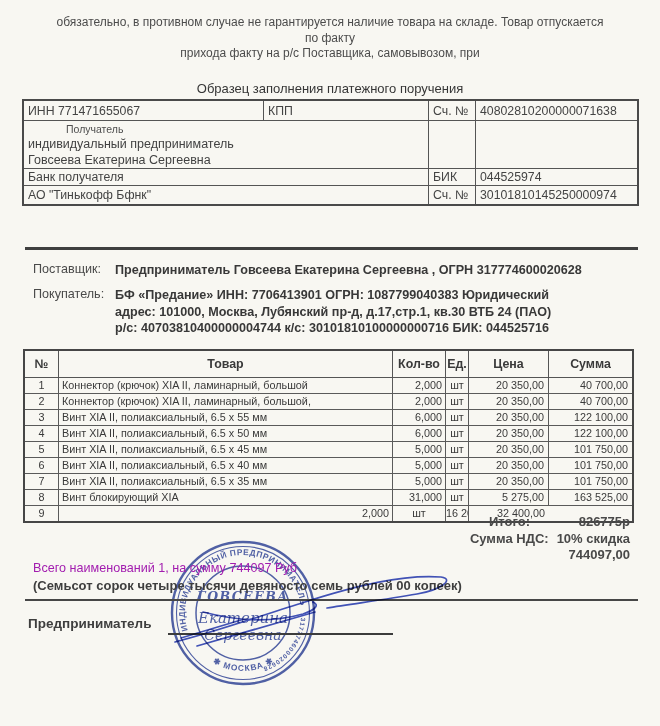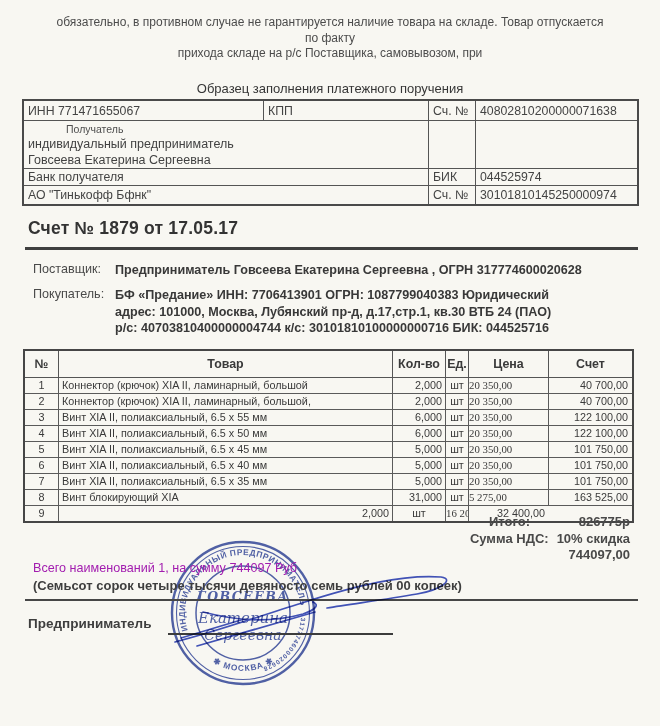--- a/index.html
+++ b/index.html
@@ -60,21 +60,21 @@
   .thead .tcell{height:26px;display:flex;align-items:center;justify-content:center;
     border-right:1.5px solid #555;border-bottom:1.5px solid #555;}
   .trow .tcell{height:15px;line-height:15px;border-right:1px solid #5a5a5a;border-bottom:1px solid #5a5a5a;
     overflow:hidden;white-space:nowrap;}
   .thead .tcell:last-child,.trow .tcell:last-child{border-right:none;}
   .trow:last-child .tcell{border-bottom:none;}
   .trow .c0{text-align:center;}
   .trow .c1{padding-left:3px;}
   .trow .c2{text-align:right;padding-right:3px;}
   .trow .c3{text-align:center;}
-  .trow .c4{padding-right:16px;font-family:Liberation Serif, serif;}
+  .trow .c4{text-align:right;padding-right:4px;}
   .trow .c5{text-align:right;padding-right:4px;}
   
   .totals{position:absolute;top:514px;right:30px;text-align:right;
     font-weight:bold;font-size:13px;color:#494949;line-height:16.5px;}
   .totals .trowline{display:flex;justify-content:flex-end;gap:8px;}
   .totals .tval{min-width:92px;text-align:right;}
   
   .footer-line1{position:absolute;top:561px;left:33px;font-size:12.6px;color:#a21caf;}
   .footer-line2{position:absolute;top:578px;left:33px;font-size:13px;font-weight:bold;color:#3e3e3e;}
   .rule2{position:absolute;top:599px;left:25px;width:613px;height:2px;background:#474747;}
@@ -90,21 +90,21 @@
   .signature{position:absolute;top:550px;left:145px;width:320px;height:105px;
     mix-blend-mode:multiply;opacity:.9;}
 </style>
 </head>
 <body>
 
 <div class="page">
 
   <div class="warning">
     <div>обязательно, в противном случае не гарантируется наличие товара на складе. Товар отпускается по факту</div>
-    <div>прихода складе на р/с Поставщика, самовывозом, при</div>
+    <div>прихода факту на р/с Поставщика, самовывозом, при</div>
   </div>
 
   <div class="sample-title">Образец заполнения платежного поручения</div>
 
   <div class="bank-table">
     <div class="bcell">ИНН 771471655067</div>
     <div class="bcell">КПП</div>
     <div class="bcell">Сч. №</div>
     <div class="bcell nr">40802810200000071638</div>
 
@@ -118,21 +118,20 @@
 
     <div class="bcell span2">Банк получателя</div>
     <div class="bcell">БИК</div>
     <div class="bcell nr">044525974</div>
 
     <div class="bcell span2 nb">АО "Тинькофф Бфнк"</div>
     <div class="bcell nb">Сч. №</div>
     <div class="bcell nb nr">30101810145250000974</div>
   </div>
 
-  <div class="invoice-title">Счет № 1879 от 17.05.17</div>
   <div class="rule1"></div>
 
   <div class="party supplier">
     <div class="plabel">Поставщик:</div>
     <div class="pvalue">Предприниматель Говсеева Екатерина Сергеевна , ОГРН 317774600020628</div>
   </div>
   <div class="party buyer">
     <div class="plabel">Покупатель:</div>
     <div class="pvalue">
       <div>БФ «Предание» ИНН: 7706413901 ОГРН: 1087799040383 Юридический</div>
@@ -141,21 +140,21 @@
     </div>
   </div>
 
   <div class="items-table">
     <div class="thead">
         <div class="tcell">№</div>
         <div class="tcell">Товар</div>
         <div class="tcell">Кол-во</div>
         <div class="tcell">Ед.</div>
         <div class="tcell">Цена</div>
-        <div class="tcell">Счет</div>
+        <div class="tcell">Сумма</div>
       </div>
     <div>
         <div class="trow">
           <div class="tcell c0">1</div>
           <div class="tcell c1">Коннектор (крючок) XIA II, ламинарный, большой</div>
           <div class="tcell c2">2,000</div>
           <div class="tcell c3">шт</div>
           <div class="tcell c4">20 350,00</div>
           <div class="tcell c5">40 700,00</div>
         </div>

